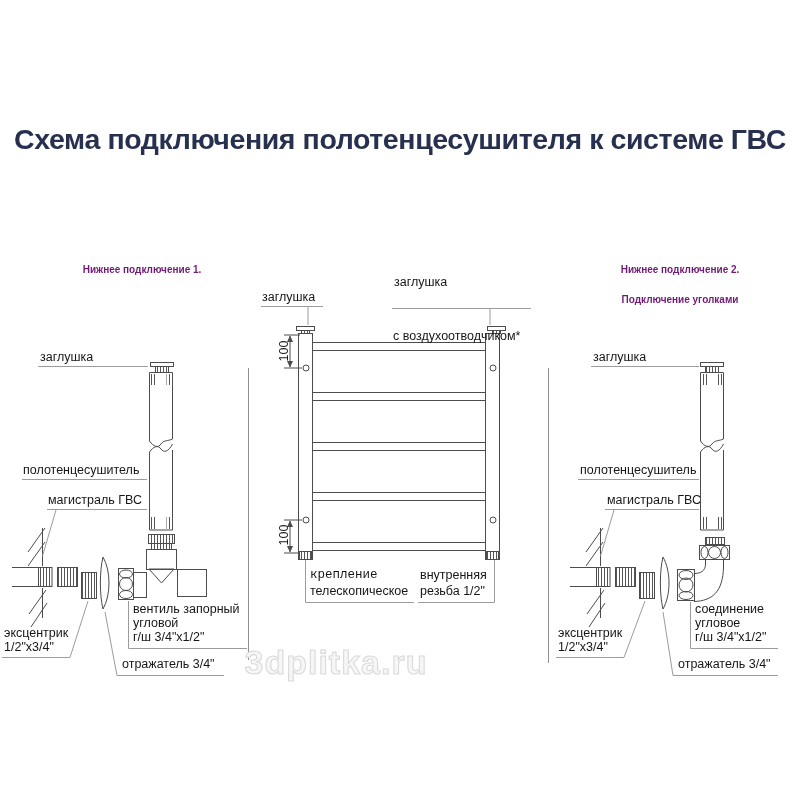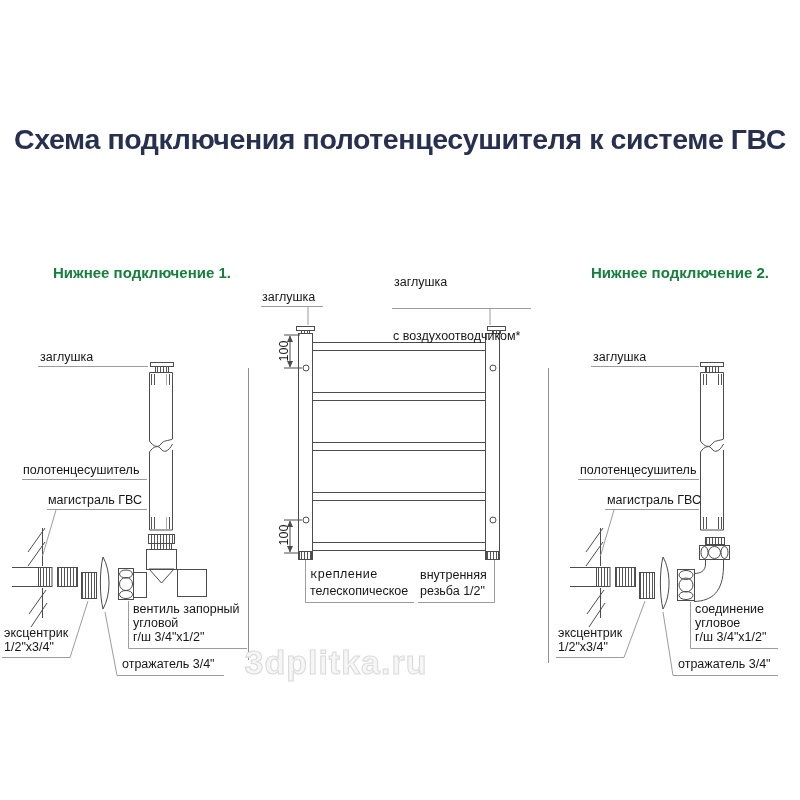--- a/index.html
+++ b/index.html
@@ -1,20 +1,20 @@
 <!DOCTYPE html>
 <html><head>
 <meta charset="utf-8">
 <style>
   html,body{margin:0;padding:0;background:#fff;}
   .canvas{position:relative;width:800px;height:800px;background:#ffffff;
           font-family:"Liberation Sans",sans-serif;overflow:hidden;}
   .svglayer{position:absolute;left:0;top:0;}
   .t{position:absolute;white-space:nowrap;color:#161616;font-size:12.5px;line-height:14px;}
-  .hdr{position:absolute;white-space:nowrap;font-weight:700;font-size:15px;color:#15803d;
+  .hdr{position:absolute;white-space:nowrap;font-weight:700;font-size:10px;color:#701a75;
        width:240px;text-align:center;}
   .title{position:absolute;left:0;top:123px;width:800px;text-align:center;font-weight:700;
          font-size:28.5px;color:#27304e;letter-spacing:-0.4px;white-space:nowrap;}
   .rot{width:40px;text-align:center;transform:rotate(-90deg);}
   .wm{position:absolute;left:0;top:643px;width:672px;text-align:center;font-size:34px;
       font-weight:700;color:#f6f6f6;-webkit-text-stroke:1.1px #dadada;letter-spacing:1px;}
 </style>
 </head>
 <body>
 
@@ -247,20 +247,21 @@
   <div class="t" style="left:394px;top:275px;">заглушка</div>
   <div class="t" style="left:393px;top:292px;margin-top:37px;">с воздухоотводчиком*</div>
   <div class="t rot" style="left:264px;top:344px;">100</div>
   <div class="t rot" style="left:264px;top:528px;">100</div>
   <div class="t" style="left:310px;top:568px;font-family:Liberation Mono, monospace;">крепление</div>
   <div class="t" style="left:310px;top:584px;">телескопическое</div>
   <div class="t" style="left:420px;top:568px;">внутренняя</div>
   <div class="t" style="left:420px;top:584px;">резьба 1/2"</div>
 
   <div class="hdr" style="left:560px;top:264px;">Нижнее подключение 2.</div>
+  <div class="hdr" style="left:560px;top:294px;">Подключение уголками</div>
   <div class="t" style="left:593px;top:350px;">заглушка</div>
   <div class="t" style="left:580px;top:463px;">полотенцесушитель</div>
   <div class="t" style="left:607px;top:493px;">магистраль ГВС</div>
   <div class="t" style="left:695px;top:602px;">соединение</div>
   <div class="t" style="left:695px;top:616px;">угловое</div>
   <div class="t" style="left:695px;top:630px;">г/ш 3/4"x1/2"</div>
   <div class="t" style="left:558px;top:626px;">эксцентрик</div>
   <div class="t" style="left:558px;top:640px;">1/2"x3/4"</div>
   <div class="t" style="left:678px;top:657px;">отражатель 3/4"</div>
 

